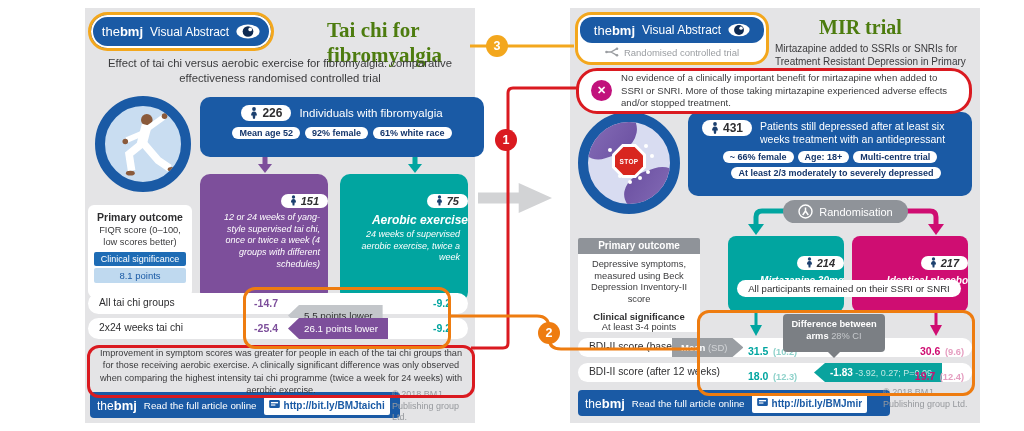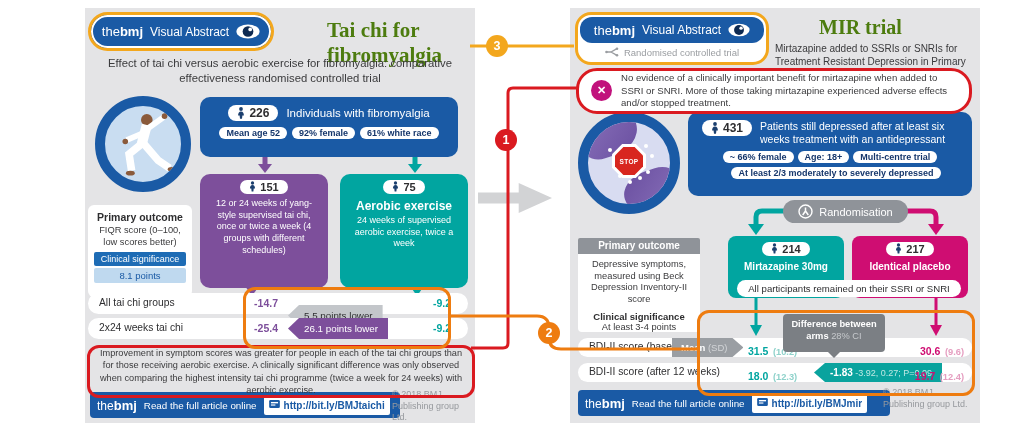--- a/index.html
+++ b/index.html
@@ -16,21 +16,21 @@
   .logo-outline2{border:3px solid #f3a71d;border-radius:16px;background:#fff;overflow:hidden;}
   .logo-blue{margin:2px;border-radius:12px;background:#1a5aa5;display:flex;align-items:center;justify-content:center;gap:7px;height:26px;}
   .rct-strip{display:flex;align-items:center;justify-content:center;gap:5px;height:14px;color:#9a9da1;font-size:9.5px;}
   .serif-title{font-family:"Liberation Serif",serif;font-weight:bold;color:#4d7c0f;margin-left:44px;}
   
   .bluebox{background:#1a5aa5;border-radius:10px;color:#fff;}
   .pill{background:#fff;border-radius:999px;display:inline-flex;align-items:center;gap:3px;
     padding:1px 7px;color:#15366b;font-weight:bold;font-size:9px;white-space:nowrap;}
   .count-pill{background:#fff;border-radius:999px;display:inline-flex;align-items:center;gap:4px;
     padding:1px 9px;color:#2e2e30;font-weight:bold;font-size:12px;}
-  .armbox{border-radius:10px;color:#fff;text-align:center;padding-top:4px;}
+  .armbox{border-radius:10px;color:#fff;text-align:right;padding-top:18px;font-style:italic;}
   .arm-name{font-weight:bold;font-size:12px;margin-top:3px;}
   .arm-desc{font-size:9px;line-height:1.3;padding:2px 8px 0 8px;}
   
   .outcome{background:#fff;border-radius:6px;text-align:center;}
   .outcome-h{font-weight:bold;font-size:10.5px;color:#2e2e30;padding-top:6px;}
   .outcome-d{font-size:9.3px;line-height:1.25;padding:2px 5px;}
   .sig-badge{width:92px;margin:2px auto 0;background:#1e6cb5;color:#fff;font-size:9px;padding:2px 0;border-radius:2px;}
   .sig-value{width:92px;margin:2px auto 0;background:#bfd9ef;color:#1a5aa5;font-size:9.5px;padding:2px 0;border-radius:2px;}
   
   .rowpill{position:absolute;background:#fff;border-radius:11px;}
@@ -94,21 +94,21 @@
         <circle cx="47" cy="8" r="2.2" fill="#8a5a3b"></circle>
         <path d="M31 21 L17 27" stroke="#fff" stroke-width="4.5" fill="none"></path>
         <circle cx="16" cy="28" r="2.2" fill="#8a5a3b"></circle>
         <path d="M30 29 L19 38 L21 51" stroke="#fff" stroke-width="6" fill="none"></path>
         <path d="M30 29 L42 43 L51 49" stroke="#fff" stroke-width="6" fill="none"></path>
         <ellipse cx="20" cy="53" rx="3.5" ry="1.8" fill="#8a5a3b"></ellipse>
         <ellipse cx="53" cy="50" rx="3.5" ry="1.8" fill="#8a5a3b"></ellipse>
       </svg>
     </div>
 
-    <div class="bluebox a" style="left:115px;top:89px;width:258px;height:60px;">
+    <div class="bluebox a" style="left:115px;top:89px;width:284px;height:60px;">
       <div style="display:flex;align-items:center;justify-content:center;gap:8px;margin-top:8px;">
         <span class="count-pill">
           <svg width="8" height="12" viewBox="0 0 8 12">
               <circle cx="4" cy="2" r="1.9" fill="#1b3f6e"></circle>
               <path d="M4 4.4 C1.9 4.4 1.1 6.3 1.1 8.4 L2.6 8.4 L3 11.8 L5 11.8 L5.4 8.4 L6.9 8.4 C6.9 6.3 6.1 4.4 4 4.4 Z" fill="#1b3f6e"></path>
             </svg>
           <span>226</span>
         </span>
         <span style="font-size:11.5px;">Individuals with fibromyalgia</span>
       </div>

